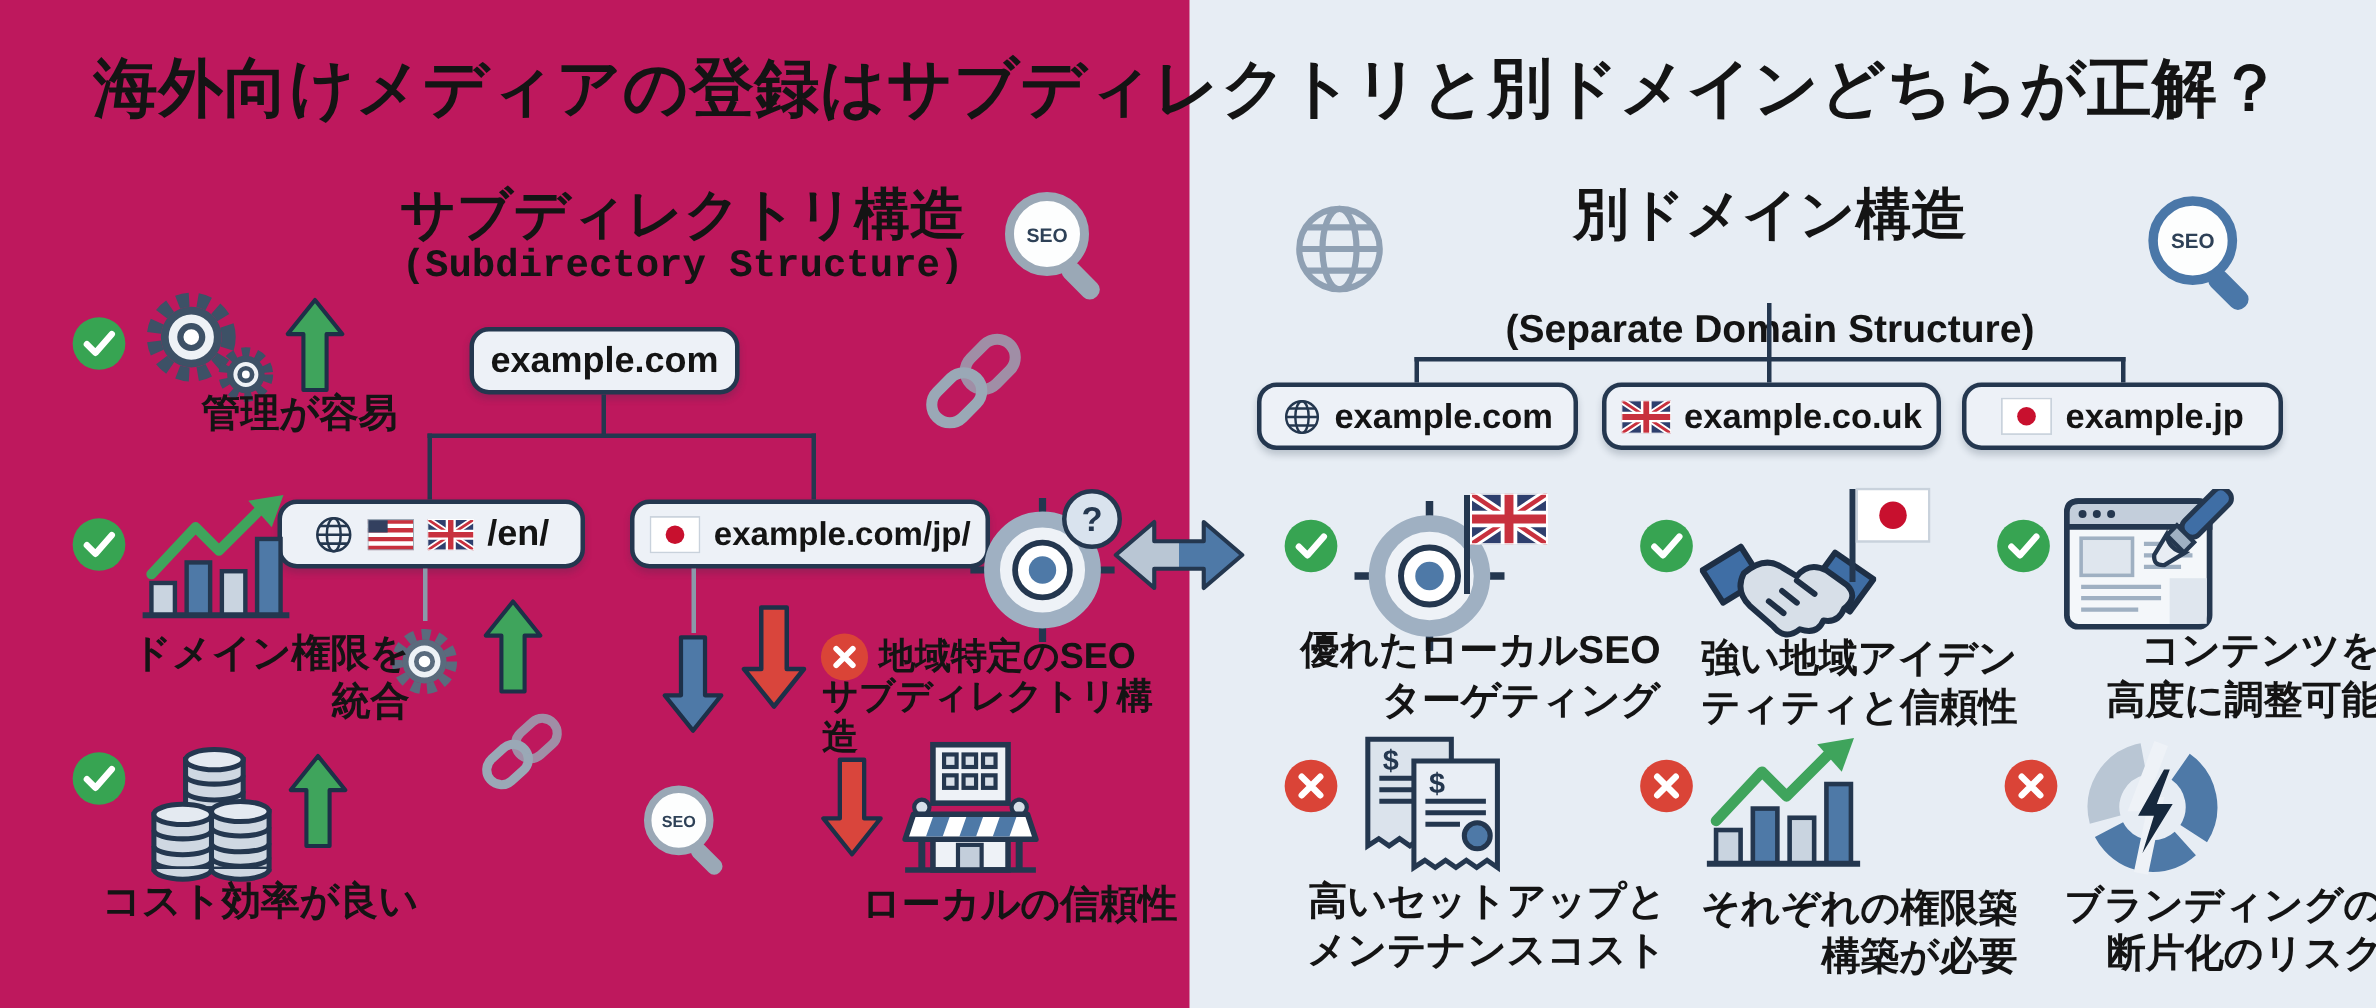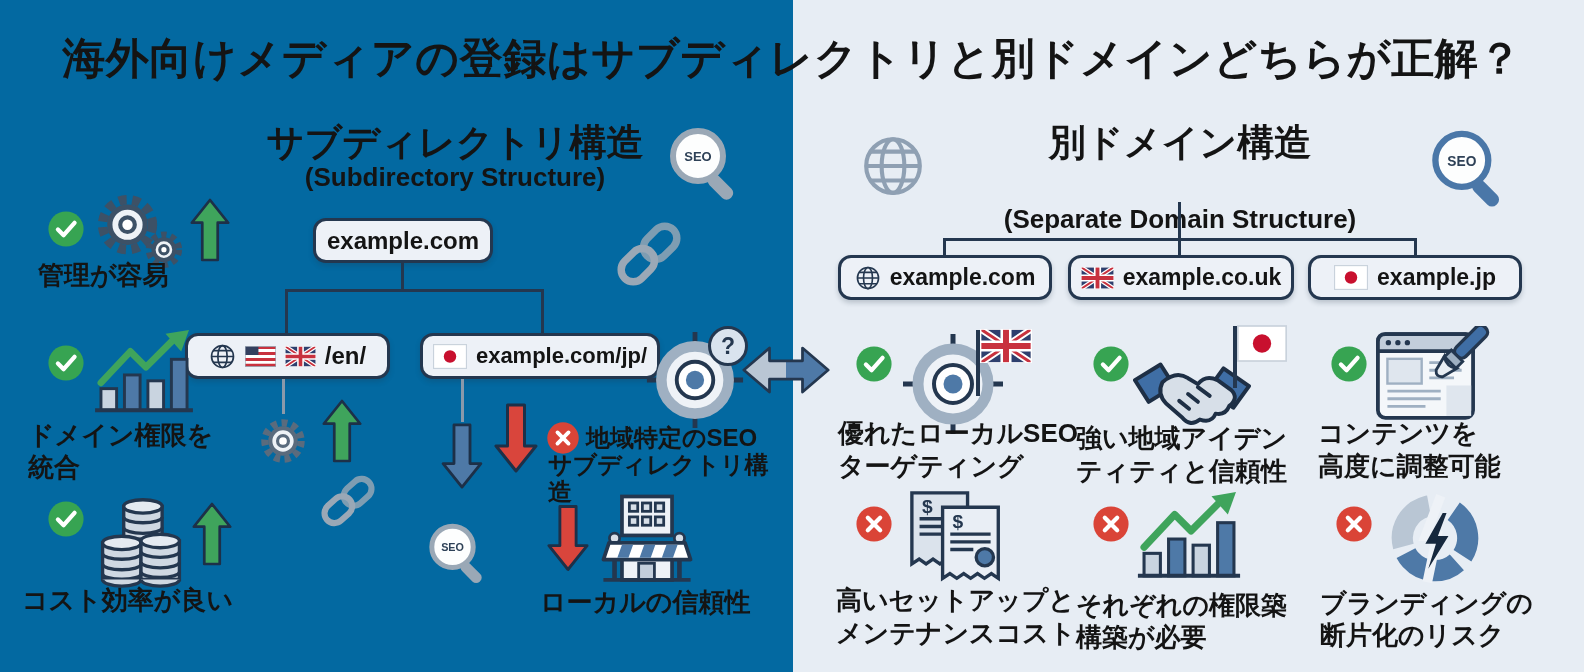--- a/index.html
+++ b/index.html
@@ -1,28 +1,28 @@
 <!DOCTYPE html>
 <html><head>
 <meta charset="utf-8">
 <style>
   html,body{margin:0;padding:0;background:#dfe5ee;}
   .stage{position:relative;width:1584px;height:672px;overflow:hidden;
-    background:#0369a1;font-family:"Liberation Sans","DejaVu Sans",sans-serif;color:#141414;}
+    background:#be185d;font-family:"Liberation Sans","DejaVu Sans",sans-serif;color:#141414;}
   .abs{position:absolute;}
   .bg-right{left:793px;top:0;width:791px;height:672px;background:#e7edf4;}
   .title{left:0;top:30px;width:1584px;text-align:center;font-size:43px;font-weight:800;letter-spacing:.5px;}
   .h-ja{font-size:37px;font-weight:800;text-align:center;}
   .h-en{font-size:26px;font-weight:800;text-align:center;}
   .node{box-sizing:border-box;background:#edf1f7;border:3px solid #24374f;border-radius:13px;
     display:flex;align-items:center;justify-content:center;gap:9px;
     font-weight:800;font-size:24px;box-shadow:0 3px 5px rgba(30,50,70,.22);}
   .conn{background:#24374f;}
   .conn-gray{background:#8a99aa;}
-  .lbl{font-weight:800;font-size:26px;text-align:left;line-height:31px;}
+  .lbl{font-weight:800;font-size:26px;text-align:right;line-height:31px;margin-left:27px;}
   .lbl-l{font-weight:800;font-size:24px;text-align:left;line-height:27px;}
   .qbadge{width:40px;height:40px;border-radius:50%;background:#d9e3ee;border:3px solid #24374f;
     box-sizing:border-box;display:flex;align-items:center;justify-content:center;
     font-size:23px;font-weight:800;color:#24374f;}
   .rot180{transform:rotate(180deg);}
   svg{display:block;}
 </style>
 </head>
 <body>
 
@@ -211,21 +211,21 @@
     </symbol>
   </defs>
 </svg>
 
 <div class="stage">
   <div class="abs bg-right"></div>
 
   <div class="abs title">海外向けメディアの登録はサブディレクトリと別ドメインどちらが正解？</div>
 
   <div class="abs h-ja" style="left:225px;top:118px;width:460px;">サブディレクトリ構造</div>
-  <div class="abs h-en" style="left:225px;top:162px;width:460px;">(Subdirectory Structure)</div>
+  <div class="abs h-en" style="left:225px;top:162px;width:460px;font-family:Liberation Mono, monospace;">(Subdirectory Structure)</div>
   <svg class="abs" style="left:666px;top:126px;width:70px;height:82px;color:#9aa8b6;">
       <use href="#sym-magnifier"></use>
     </svg>
 
   <div class="abs node" style="left:313px;top:218px;width:180px;height:45px;">
     <span>example.com</span>
   </div>
   <div class="abs conn" style="left:401px;top:263px;width:3px;height:27px;"></div>
   <div class="abs conn" style="left:285px;top:289px;width:259px;height:3px;"></div>
   <div class="abs conn" style="left:285px;top:289px;width:3px;height:44px;"></div>

